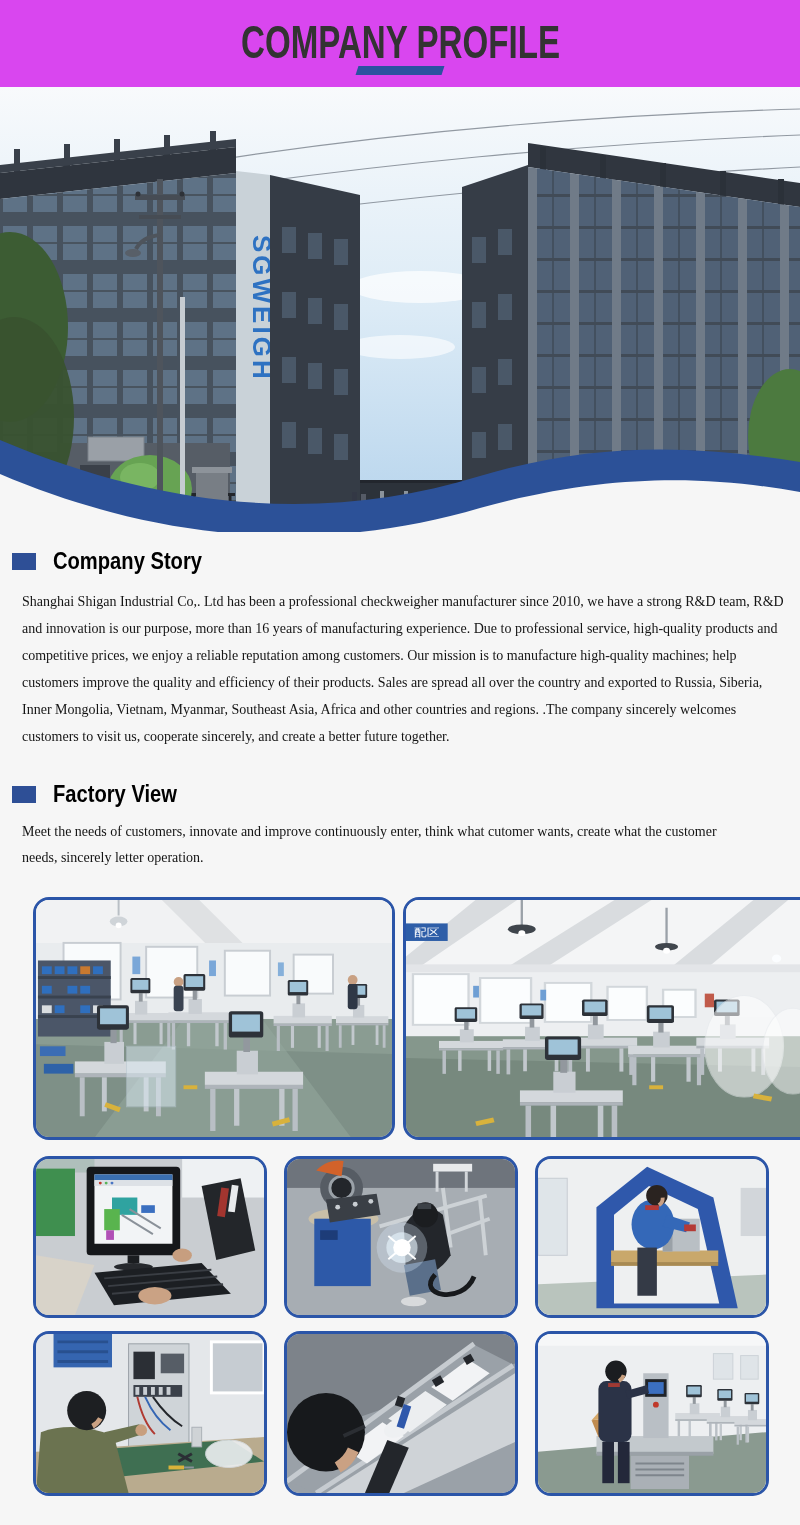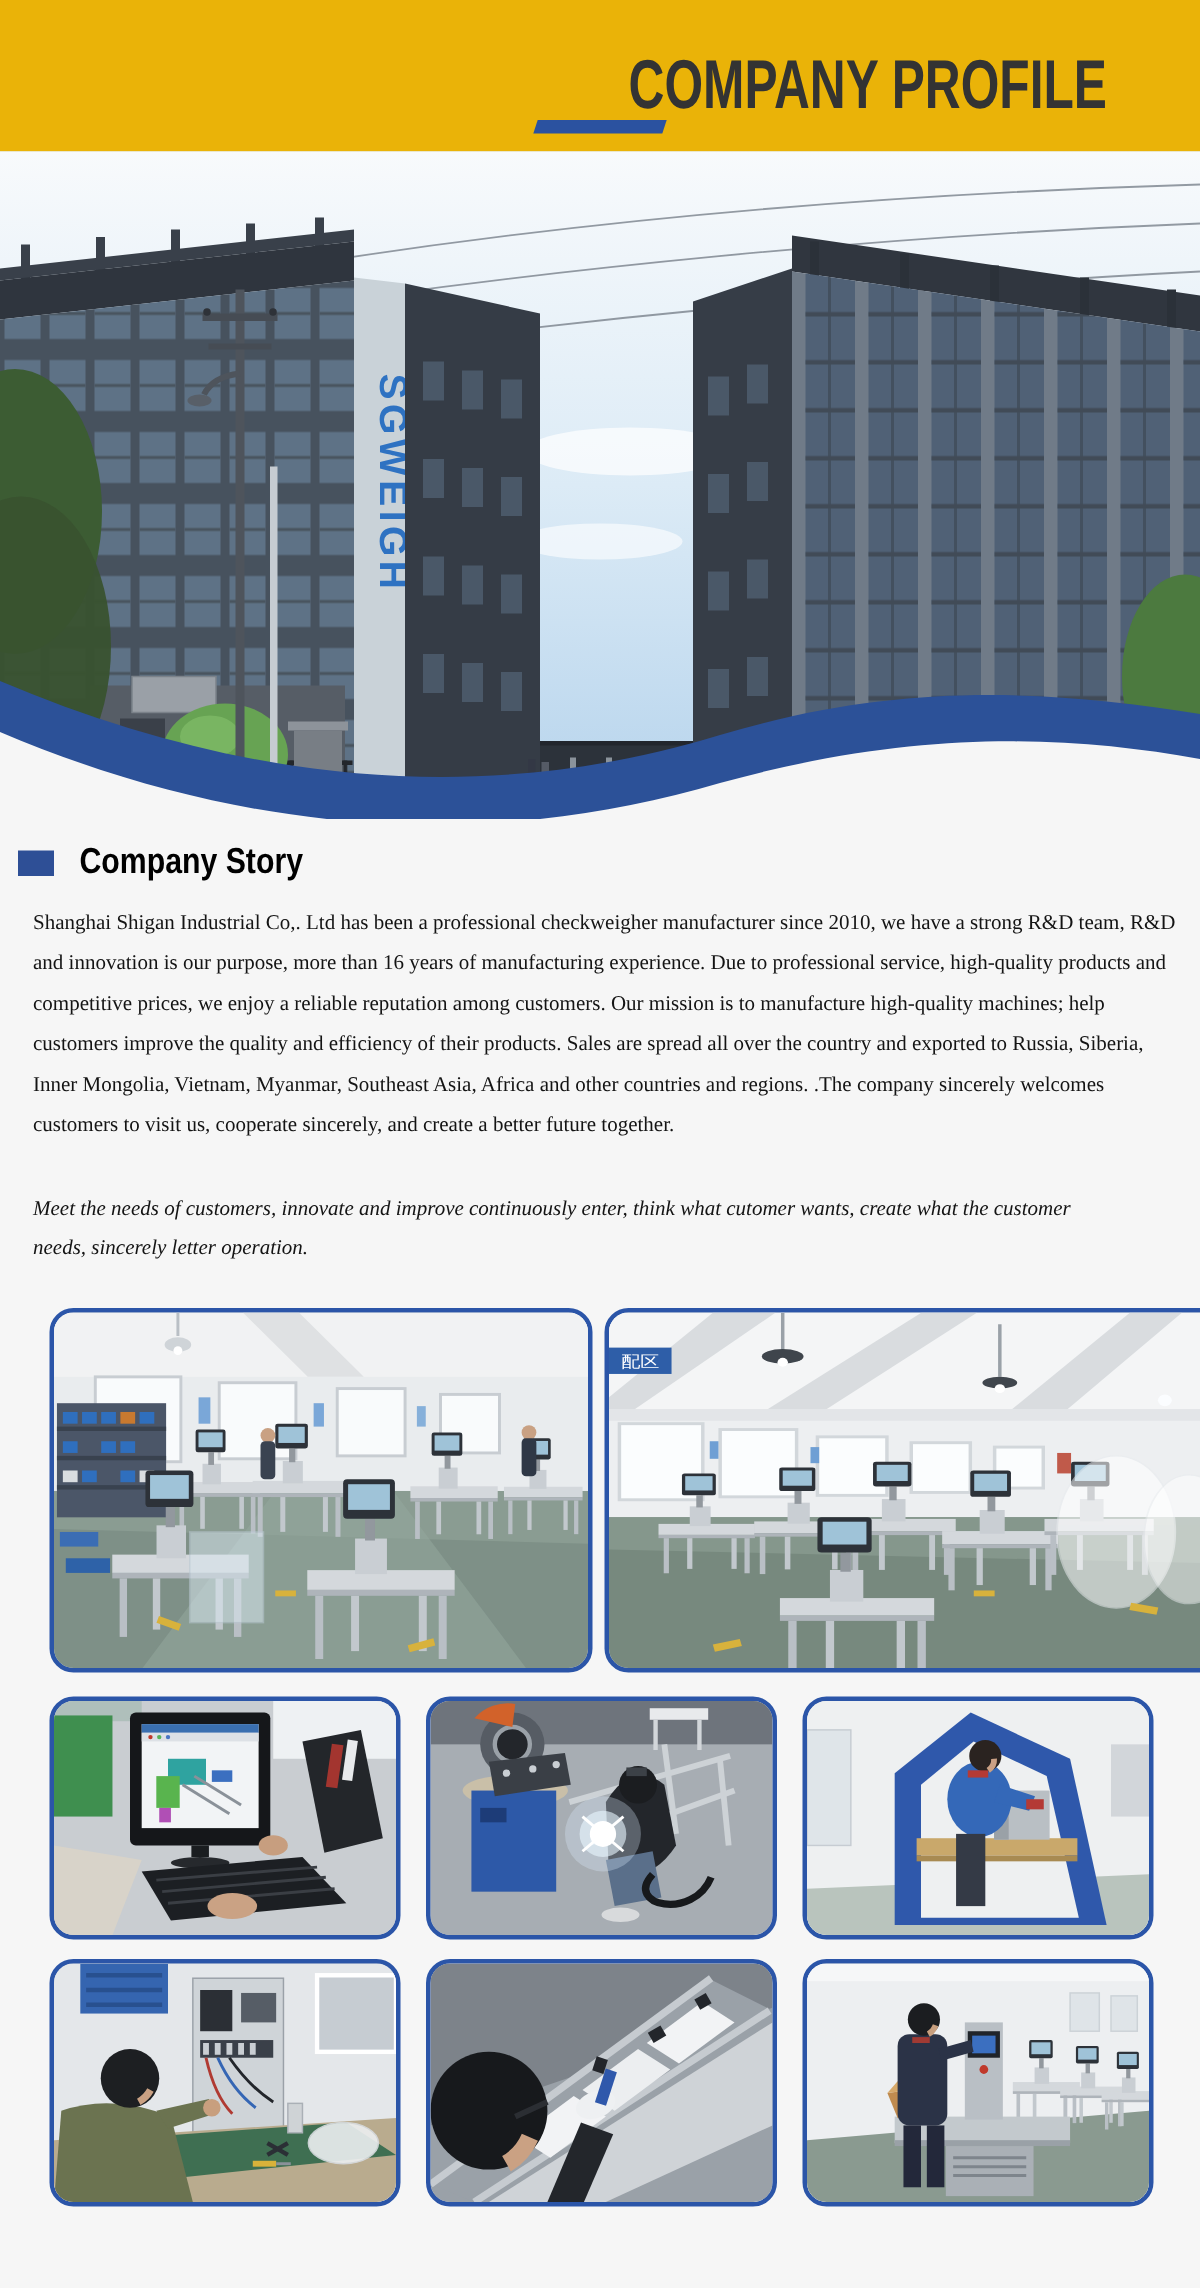--- a/index.html
+++ b/index.html
@@ -1,21 +1,21 @@
 <!DOCTYPE html>
 <html><head>
 <meta charset="utf-8">
 <style>
   html,body{margin:0;padding:0;}
   body{
     width:800px;height:1525px;margin:0 auto;background:#f6f6f6;
     font-family:"Liberation Sans", sans-serif;overflow:hidden;
   }
   
-  .page-header{background:#eab308;height:85px;text-align:right;padding-top:16px;}
+  .page-header{background:#d946ef;height:85px;text-align:center;padding-top:2px;}
   .page-title{
     display:inline-block;margin-top:18px;font-size:46px;line-height:44px;font-weight:800;
     color:#333333;letter-spacing:0px;transform:scaleX(.72);transform-origin:center;
     white-space:nowrap;
   }
   .title-underline{
     width:86px;height:9px;background:#2b52a0;margin:2px auto 0 auto;
     transform:skewX(-18deg);
   }
   
@@ -27,21 +27,21 @@
   .section-head{display:flex;align-items:center;margin:15px 0 0 12px;}
   .head-square{width:24px;height:17px;background:#2e4f96;flex:none;}
   .head-title{
     margin-left:17px;font-size:24px;font-weight:800;color:#000;white-space:nowrap;
     transform:scaleX(.84);transform-origin:left center;letter-spacing:0;
   }
   .body-text{
     font-family:"Liberation Serif", serif;font-size:14px;line-height:27px;color:#141414;
     margin:13px 15px 0 22px;
   }
-  .body-text.narrow{width:706px;line-height:26px;margin-top:11px;font-style:italic;}
+  .body-text.narrow{width:706px;line-height:26px;margin-top:11px;}
   
   .gallery{margin:26px 30px 0 33px;}
   .g-row{display:flex;gap:8px;}
   .g-row.small{gap:17px;margin-top:16px;}
   .g-row.small.last{margin-top:13px;}
   .photo{
     box-sizing:border-box;border:3px solid #2b55a8;border-radius:16px;
     overflow:hidden;background:#cfd5da;flex:none;
   }
   .ph-large-1{width:362px;height:243px;}
@@ -227,20 +227,24 @@
 
   <section>
     <div class="section-head">
       <span class="head-square"></span>
       <span class="head-title">Company Story</span>
     </div>
     <p class="body-text">Shanghai Shigan  Industrial Co,. Ltd has been a professional checkweigher manufacturer since 2010, we have a strong R&amp;D team, R&amp;D and innovation is our purpose, more than 16 years of manufacturing experience. Due to professional service, high-quality products and competitive prices, we enjoy a reliable reputation among customers. Our mission is to manufacture high-quality machines; help customers improve the quality and efficiency of their products. Sales are spread all over the country and exported to Russia, Siberia, Inner Mongolia, Vietnam, Myanmar, Southeast Asia, Africa and other countries and regions. .The company sincerely welcomes customers to visit us, cooperate sincerely, and create a better future together.</p>
   </section>
 
   <section style="margin-top:30px;">
+    <div class="section-head">
+      <span class="head-square"></span>
+      <span class="head-title">Factory View</span>
+    </div>
     <p class="body-text narrow">Meet the needs of customers, innovate and improve continuously enter, think what cutomer wants, create what the customer needs, sincerely letter operation.</p>
   </section>
 
   <div class="gallery">
 
     <div class="g-row">
 
       <figure class="photo ph-large-1" style="margin:0;" aria-label="Assembly workshop with checkweigher machines on green floor">
         <svg viewBox="0 0 362 243" preserveAspectRatio="none">
           <defs>

